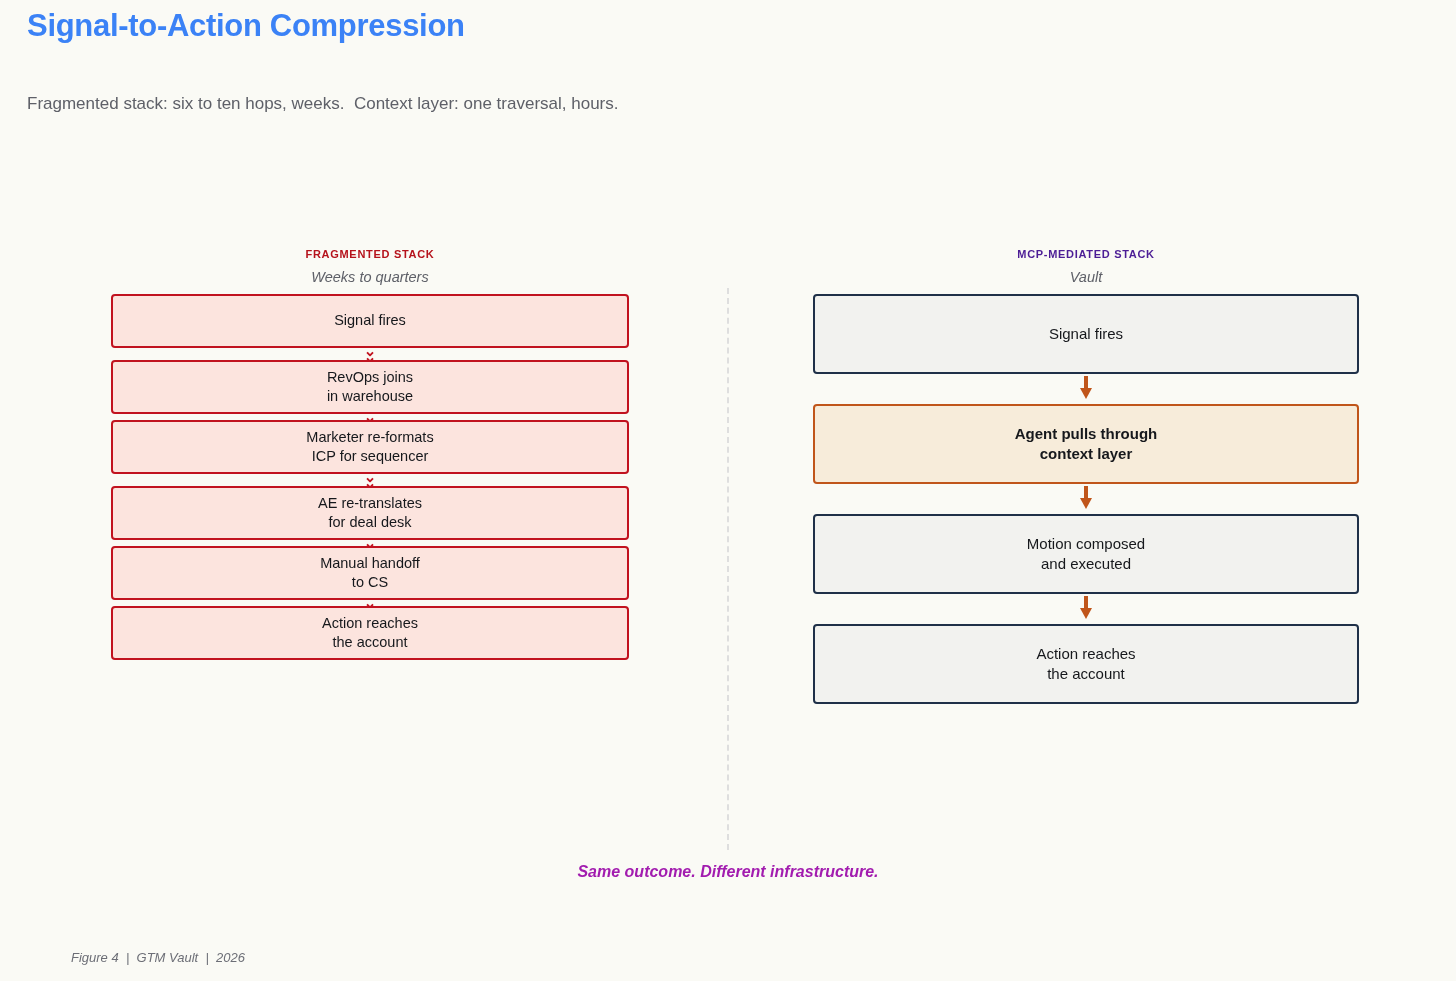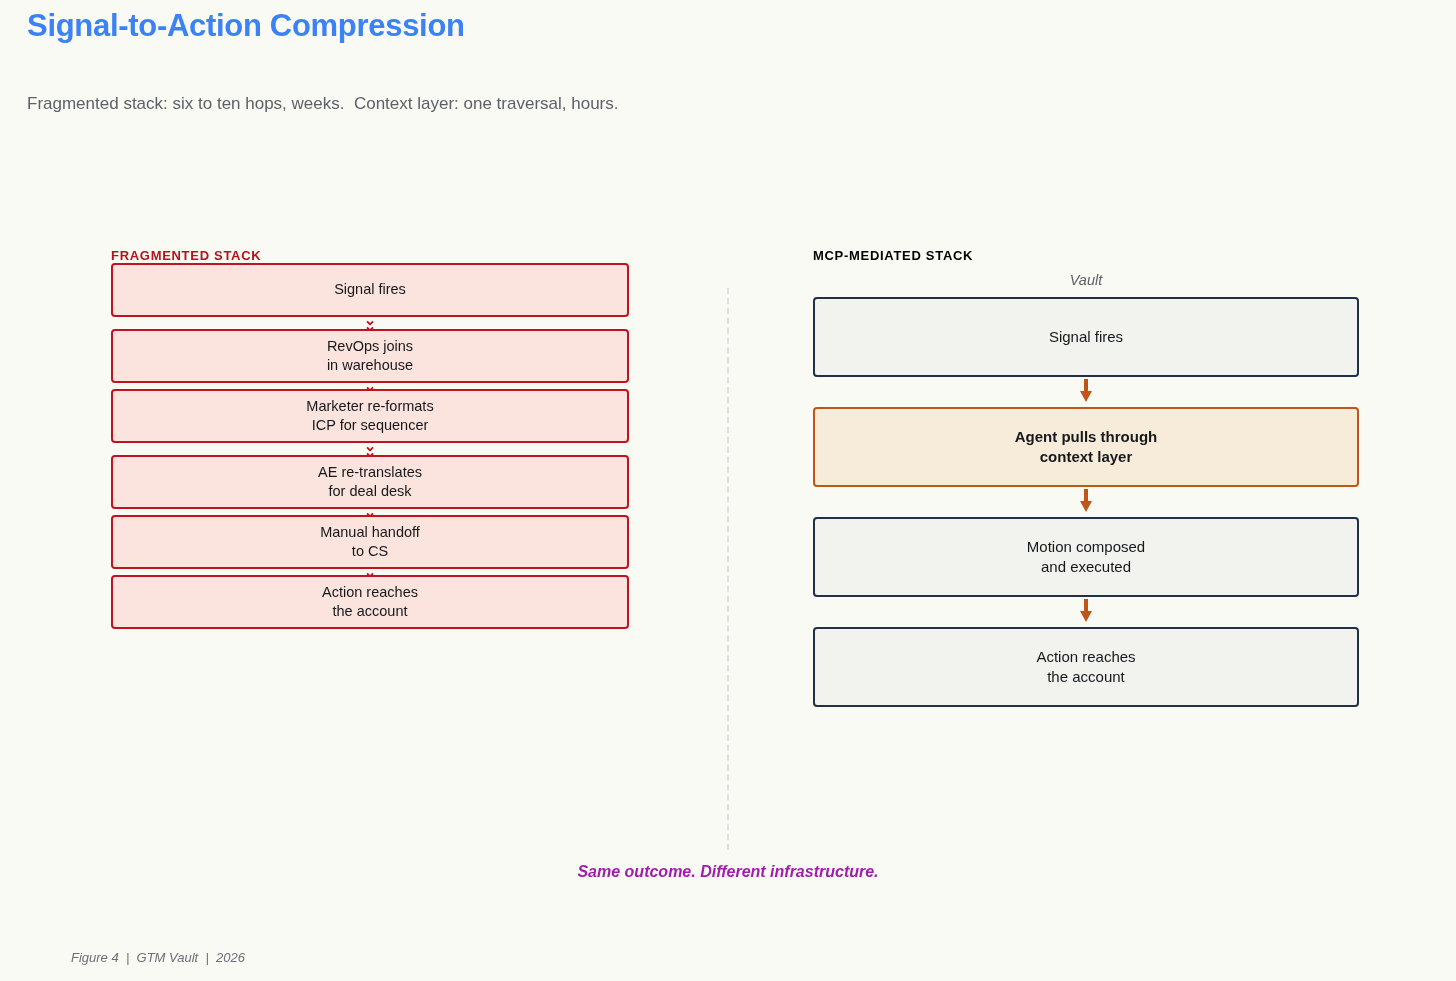--- a/index.html
+++ b/index.html
@@ -37,27 +37,27 @@
 
   
   .column {
     position: absolute;
     top: 248px;
   }
   #col-left  { left: 111px; width: 518px; }
   #col-right { left: 813px; width: 546px; }
 
   .col-heading {
-    text-align: left;
-    font-size: 13px;
+    text-align: center;
+    font-size: 11px;
     font-weight: bold;
     letter-spacing: 0.7px;
   }
   #col-left .col-heading  { color: #b5121b; }
-  #col-right .col-heading { color: #000000; }
+  #col-right .col-heading { color: #4c1d95; }
 
   .col-sub {
     text-align: center;
     font-size: 14.5px;
     font-style: italic;
     color: #5e6068;
     margin-top: 9px;
     margin-bottom: 9px;
   }
 
@@ -154,20 +154,21 @@
 </head>
 <body>
 
 <div id="page-title">Signal-to-Action Compression</div>
 <div id="page-subtitle">Fragmented stack: six to ten hops, weeks.  Context layer: one traversal, hours.</div>
 
 <div id="divider"></div>
 
 <div class="column" id="col-left">
   <div class="col-heading">FRAGMENTED STACK</div>
+  <div class="col-sub">Weeks to quarters</div>
   <div id="left-steps">
       <div class="flow-step">
         <div class="flow-box left-box">
           <span>Signal fires</span>
         </div>
       </div>
       <div class="left-gap">
         <span class="left-arrow">⌄</span>
       </div>
       <div class="left-gap">

